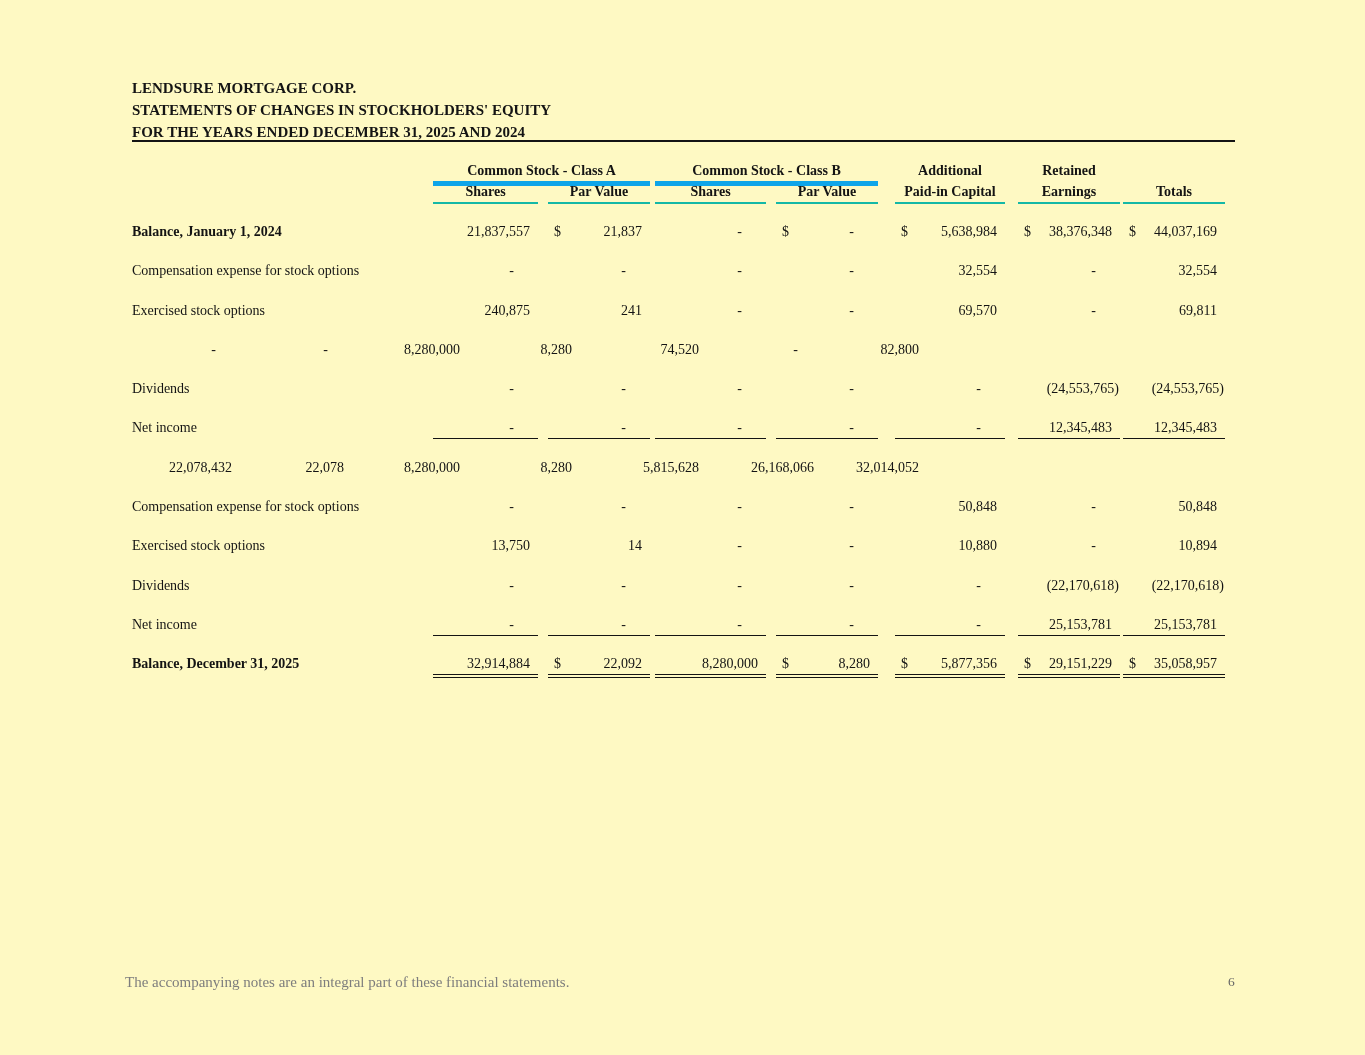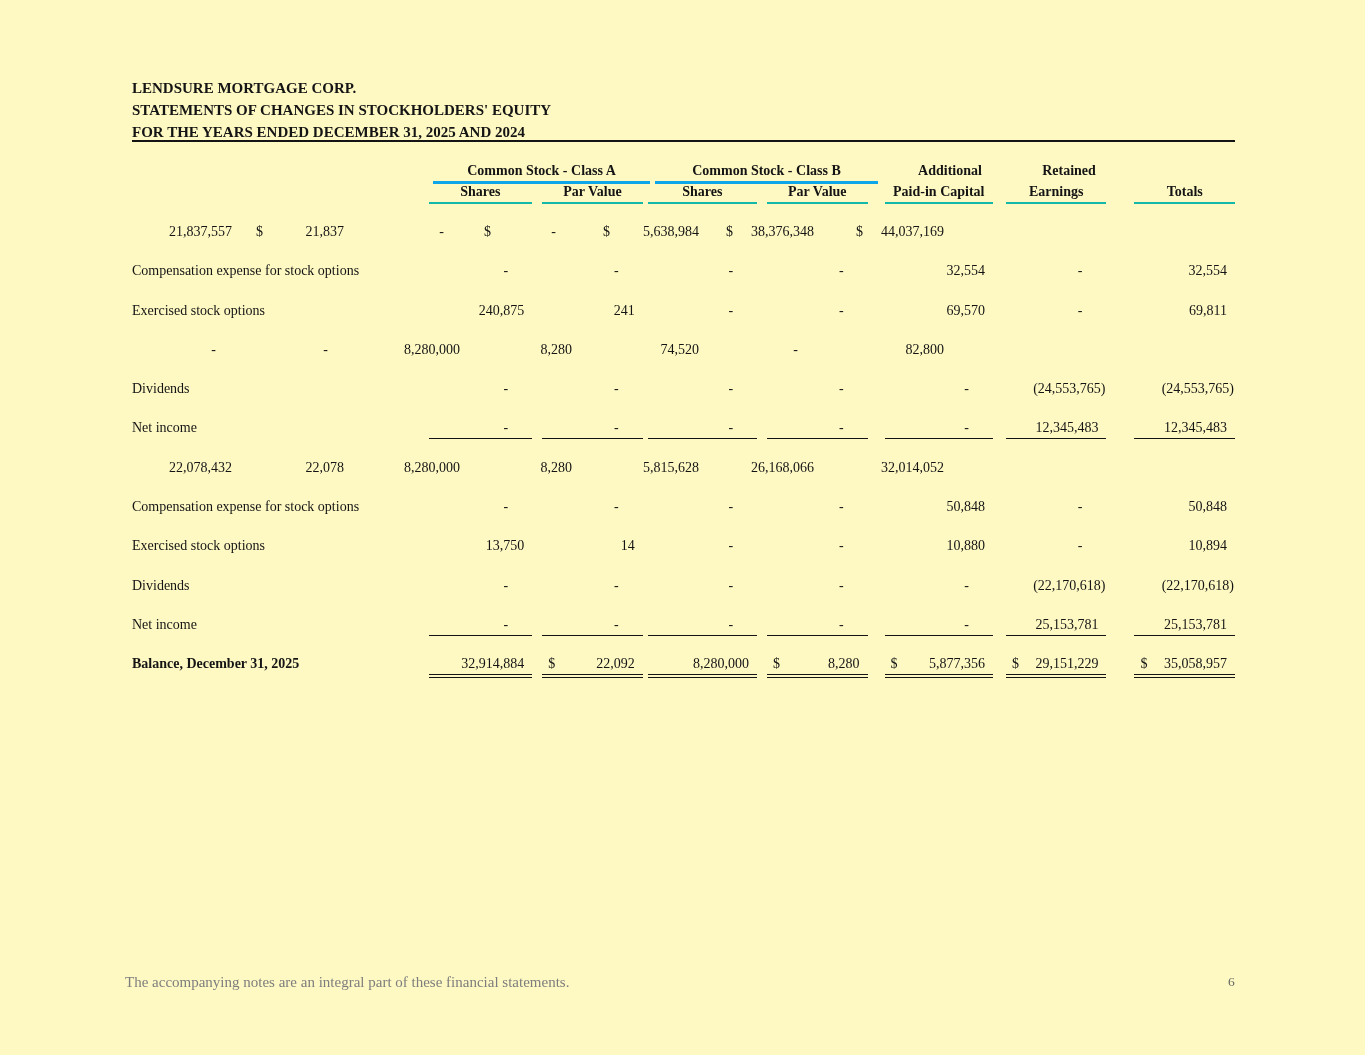--- a/index.html
+++ b/index.html
@@ -6,39 +6,39 @@
   .page{
     position:relative;width:1365px;height:1055px;background:#fef9c3;
     font-family:Liberation Serif, serif;color:#141414;
     overflow:hidden;
   }
   .doc-header{position:absolute;left:132px;top:77px;font-weight:bold;font-size:15px;line-height:22px;white-space:nowrap;}
   .rule{position:absolute;left:132px;top:140px;width:1103px;height:2px;background:#141414;}
 
   .thead1{position:absolute;left:132px;top:163px;width:1103px;display:flex;font-weight:bold;font-size:14px;line-height:16px;}
   .h-spacer{width:301px;}
-  .h-group{text-align:center;border-bottom:3px solid #0ea5e9;padding-bottom:2px;}
+  .h-group{text-align:center;border-bottom:5px solid #0ea5e9;padding-bottom:2px;}
   .h-groupA{width:217px;}
   .h-groupB{width:223px;margin-left:5px;}
   .h-plain{text-align:center;}
   .h-apic{width:110px;margin-left:17px;}
   .h-re{width:102px;margin-left:13px;}
   .h-tot{width:102px;margin-left:13px;}
 
   .thead2{position:absolute;left:132px;top:184px;width:1103px;display:flex;font-weight:bold;font-size:14px;line-height:16px;}
   .h2-spacer{width:298px;}
   .h2{text-align:center;border-bottom:2px solid #14b8a6;padding-bottom:2px;}
 
   .col-a-sh{width:105px;margin-left:3px;}
   .col-a-pv{width:102px;margin-left:10px;}
   .col-b-sh{width:111px;margin-left:5px;}
   .col-b-pv{width:102px;margin-left:10px;}
   .col-apic{width:110px;margin-left:17px;}
   .col-re{width:102px;margin-left:13px;}
-  .col-tot{width:102px;margin-left:28px;}
+  .col-tot{width:102px;margin-left:3px;}
 
   .tbody{position:absolute;left:132px;top:213px;width:1103px;font-size:14px;}
   .trow{display:flex;height:39.3px;align-items:flex-start;}
   .col-label{width:298px;padding-top:9px;line-height:19px;white-space:nowrap;}
   .trow.bold .col-label{font-weight:bold;}
   .num .inner{display:flex;justify-content:space-between;margin-top:9px;line-height:19px;padding-bottom:1px;}
   .dollar{padding-left:6px;}
   .val{padding-right:8px;white-space:nowrap;}
   .val.dash{padding-right:24px;}
   .val.neg{padding-right:1px;}
@@ -76,20 +76,21 @@
     <div class="h2 col-a-pv">Par Value</div>
     <div class="h2 col-b-sh">Shares</div>
     <div class="h2 col-b-pv">Par Value</div>
     <div class="h2 col-apic">Paid-in Capital</div>
     <div class="h2 col-re">Earnings</div>
     <div class="h2 col-tot">Totals</div>
   </div>
 
   <div class="tbody">
       <div class="trow bold">
+        <div class="cell col-label">Balance, January 1, 2024</div>
         <div class="cell num col-a-sh">
           <div class="inner">
             <span class="dollar"></span>
             <span class="val">21,837,557</span>
           </div>
         </div>
         <div class="cell num col-a-pv">
           <div class="inner">
             <span class="dollar">$</span>
             <span class="val">21,837</span>

